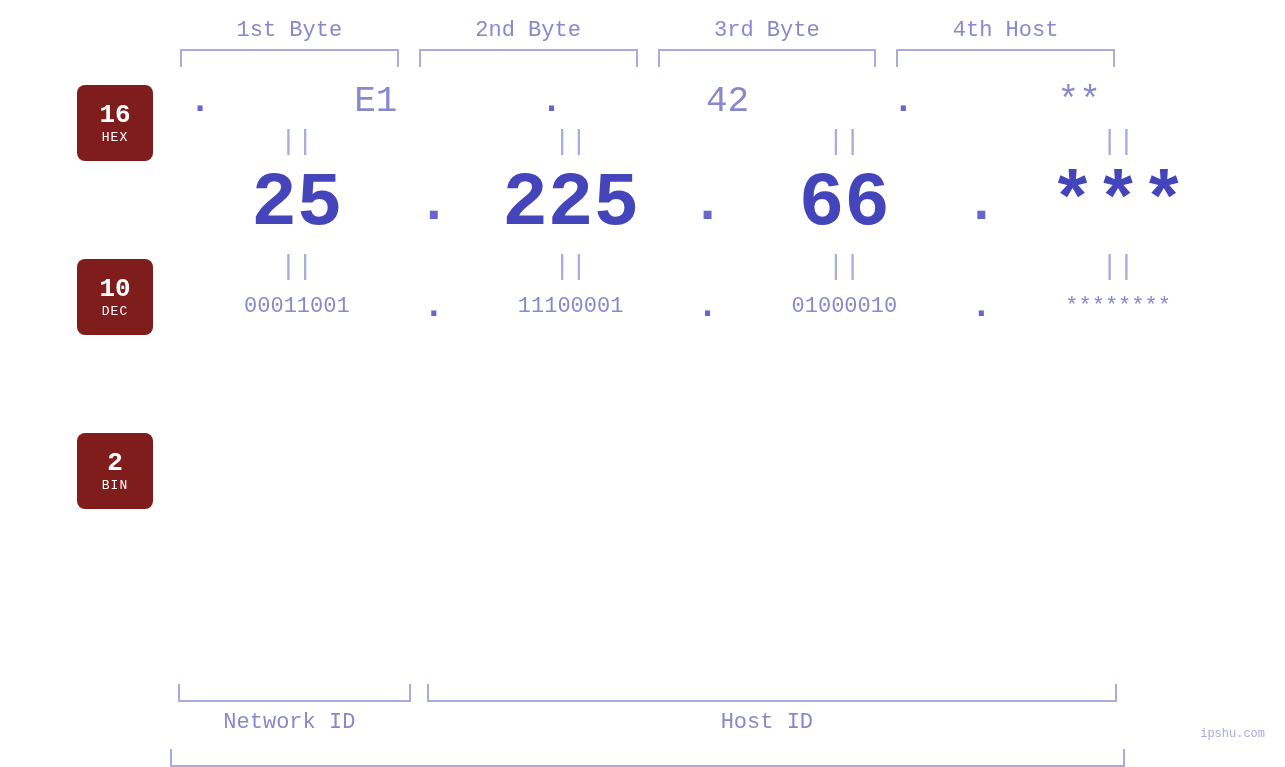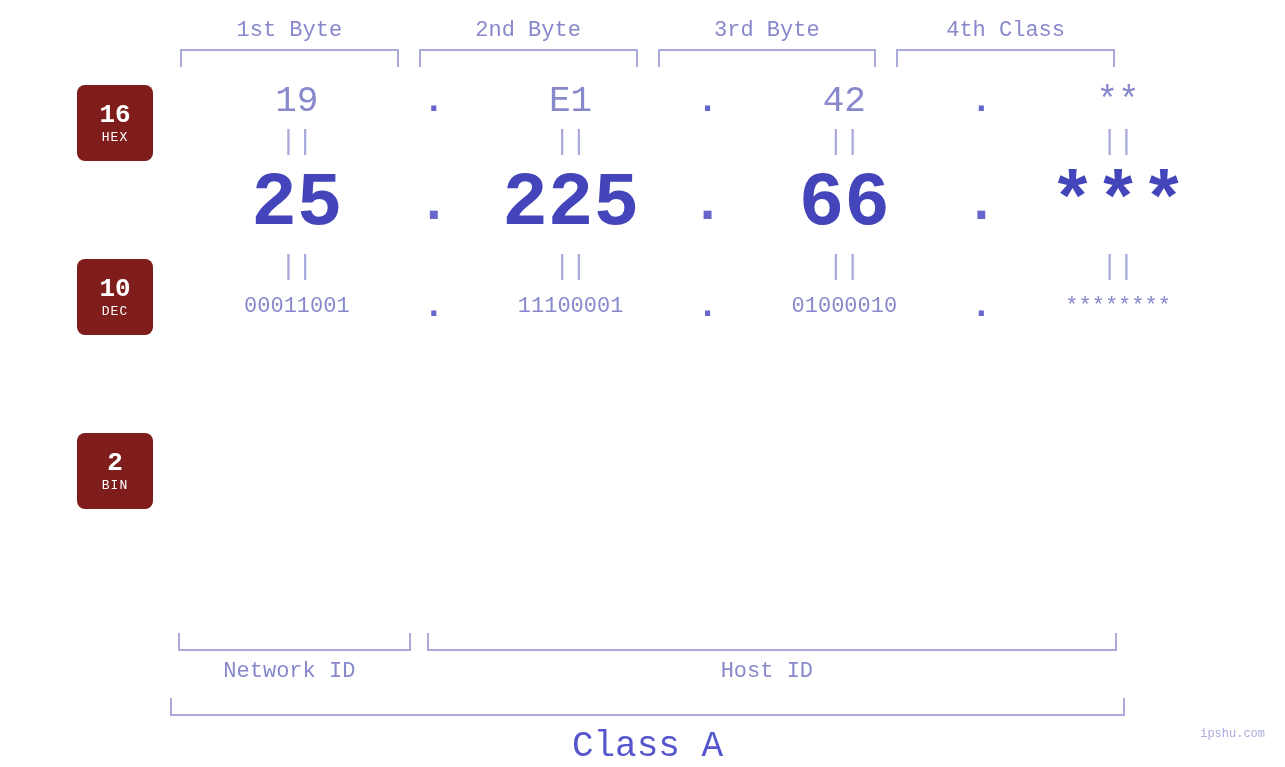--- a/index.html
+++ b/index.html
@@ -153,21 +153,21 @@
   </style>
 </head>
 <body>
 
 <div class="container">
 
   <div class="byte-headers">
     <div class="byte-label">1st Byte</div>
     <div class="byte-label">2nd Byte</div>
     <div class="byte-label">3rd Byte</div>
-    <div class="byte-label">4th Class</div>
+    <div class="byte-label">4th Host</div>
   </div>
 
   <div class="top-brackets">
     <div class="bracket-top"></div>
     <div class="bracket-top"></div>
     <div class="bracket-top"></div>
     <div class="bracket-top"></div>
   </div>
 
   <div style="display:flex; width:100%; flex:1; padding: 0 50px; margin-top:0;">
@@ -189,23 +189,20 @@
         <div class="badge">
           <span class="badge-num">2</span>
           <span class="badge-label">BIN</span>
         </div>
       </div>
     </div>
 
     <div style="flex:1; display:flex; flex-direction:column; padding-left: 10px;">
 
       <div style="display:flex; align-items:center; justify-content:space-around; margin-top:14px;">
-        <div class="cell">
-          <span class="hex-val">19</span>
-        </div>
         <div class="dot">.</div>
         <div class="cell">
           <span class="hex-val">E1</span>
         </div>
         <div class="dot">.</div>
         <div class="cell">
           <span class="hex-val">42</span>
         </div>
         <div class="dot">.</div>
         <div class="cell">
@@ -287,20 +284,17 @@
       </div>
       <div style="flex:3; text-align:center;">
         <span style="color:#8888cc; font-size:22px; font-family:'Courier New',Courier,monospace;">Host ID</span>
       </div>
     </div>
 
   </div>
 
   <div style="width:100%; padding: 0 160px; margin-top:14px;">
     <div style="width:100%; height:18px; border-bottom: 2px solid #aaaadd; border-left: 2px solid #aaaadd; border-right: 2px solid #aaaadd;"></div>
-    <div style="text-align:center; margin-top:10px;">
-      <span style="color:#5555cc; font-size:36px; font-family:'Courier New',Courier,monospace;">Class A</span>
-    </div>
   </div>
 
   <div class="watermark">ipshu.com</div>
 
 </div>
 
 </body></html>

